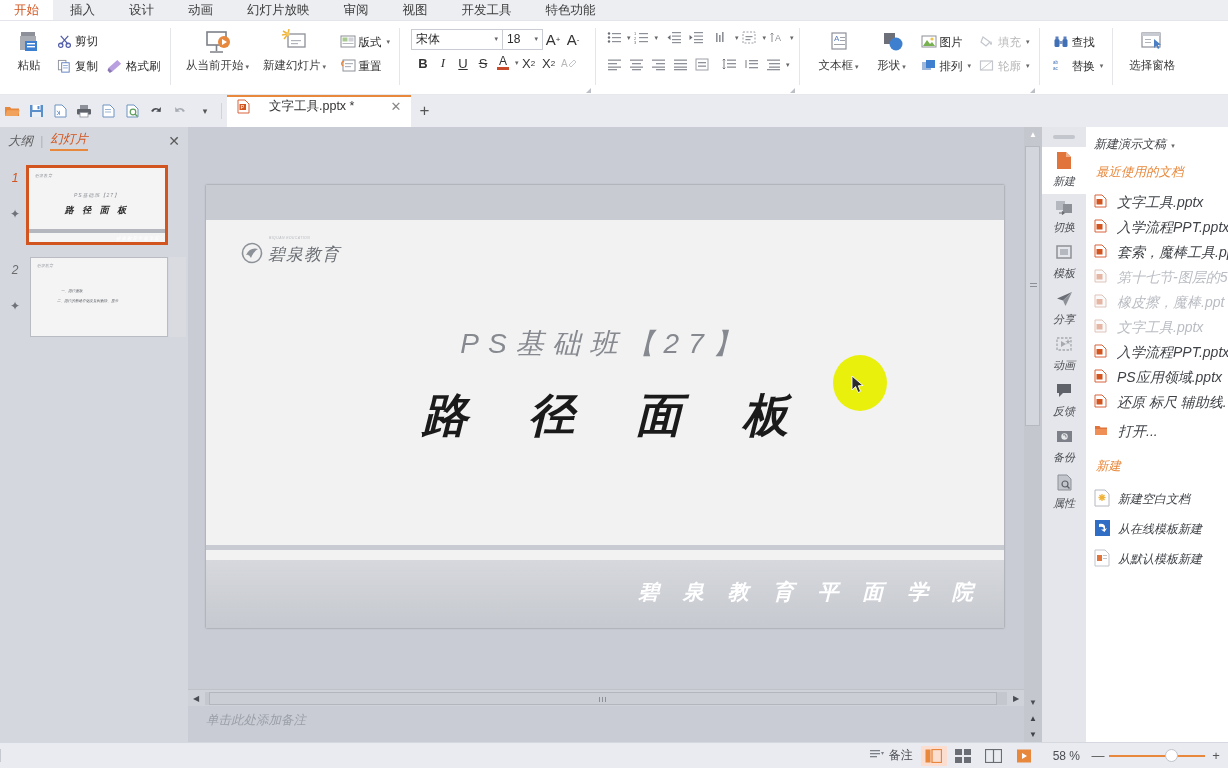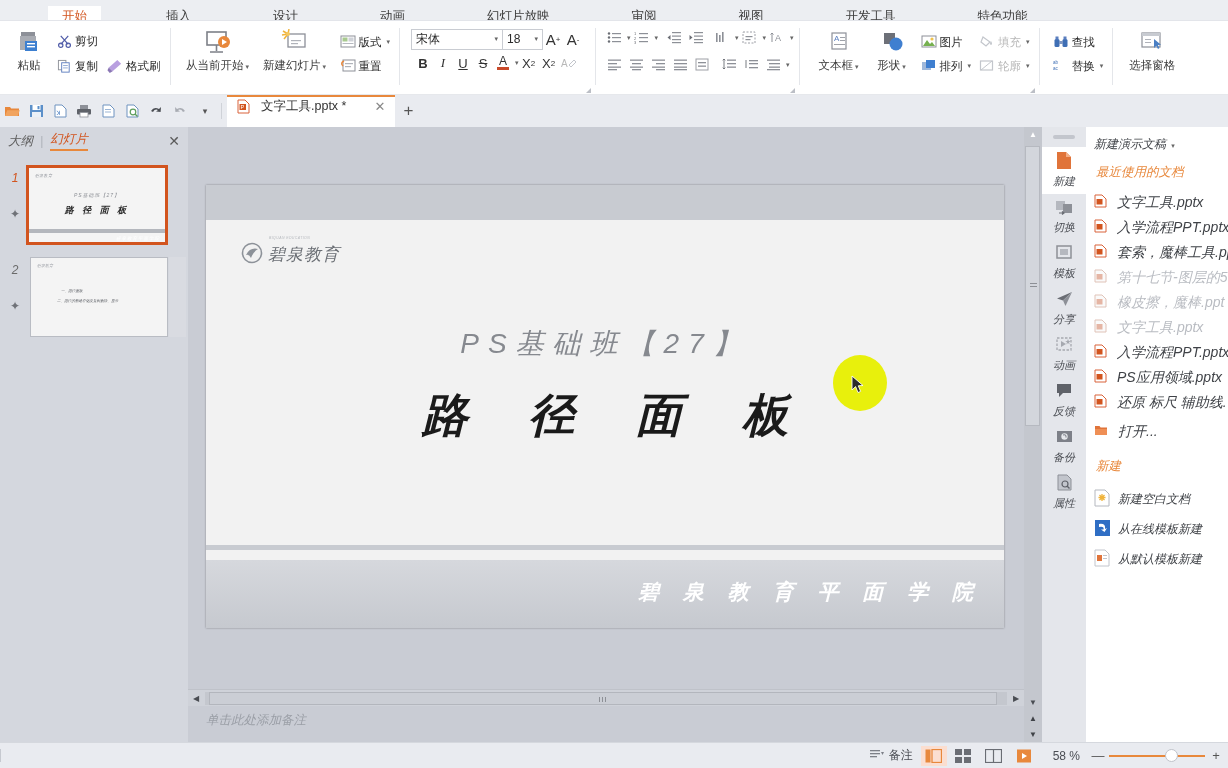--- a/index.html
+++ b/index.html
@@ -8,21 +8,21 @@
     font-family:"Liberation Sans","DejaVu Sans",sans-serif;
     font-size:12px; color:#2a2a2a;
     background:#d6d9e0; overflow:hidden;
     -webkit-font-smoothing:antialiased;
   }
   .app { width:1228px; height:768px; position:relative; display:flex; flex-direction:column; }
 
   
   .tabbar { height:21px; background:#eceef2; display:flex; align-items:flex-end; position:relative; }
   .tabbar:after{content:"";position:absolute;left:0;right:0;bottom:0;height:1px;background:#e3e5ea;}
-  .rtab { padding:0 17px; height:15px; line-height:20px; font-size:12.5px; color:#3c3c3c; cursor:default; white-space:nowrap;margin-left:48px;}
+  .rtab { padding:0 17px; height:21px; line-height:20px; font-size:12.5px; color:#3c3c3c; cursor:default; white-space:nowrap;}
   .rtab.first { background:#fff; color:#d2541e; padding:0 14px; }
 
   
   .ribbon { height:74px; background:#fff; display:flex; align-items:stretch; position:relative; overflow:hidden;}
   .ribbon:after{content:"";position:absolute;left:0;right:0;bottom:0;height:1px;background:#e6e8ec;}
   .grp { display:flex; align-items:flex-start; padding:3px 5px 0 5px; position:relative; }
   .grp + .grp:before{content:"";position:absolute;left:0;top:7px;bottom:10px;width:1px;background:#e4e6ea;}
   .big { display:flex; flex-direction:column; align-items:center; justify-content:flex-start;
          width:48px; padding-top:4px; cursor:default;}
   .big .gi { height:28px; display:flex; align-items:center; }
@@ -52,21 +52,21 @@
   .diagbtn{position:absolute;right:4px;bottom:2px;width:8px;height:8px;}
   .diagbtn:after{content:"";position:absolute;right:0;bottom:0;border-left:5px solid transparent;border-bottom:5px solid #bcbfc6;}
 
   
   .pcell{width:22px;height:22px;display:flex;align-items:center;justify-content:center;}
 
   
   .qbar { height:32px; background:#e9ebf0; display:flex; align-items:center; position:relative;}
   .qicon { width:22px;height:26px;display:flex;align-items:center;justify-content:center; margin:0 1px;}
   .qsep { width:1px; height:16px; background:#cfd2d8; margin:0 5px;}
-  .doctab { height:32px; display:flex; align-items:center; gap:10px; padding:0 10px 12px 9px; background:#fff;
+  .doctab { height:32px; display:flex; align-items:center; gap:18px; padding:0 10px 12px 9px; background:#fff;
             border-top:2px solid #e8883c; font-size:12.5px; color:#333;}
   .doctab .x{ color:#888; font-size:13px; margin-left:18px;}
   .plus { width:26px;height:32px;display:flex;align-items:center;justify-content:center;font-size:17px;color:#555;}
 
   
   .main { flex:1; display:flex; position:relative; background:#c9ccd4;font-style:italic;}
 
   
   .leftpane { width:188px; background:#d4d7de; display:flex; flex-direction:column; position:relative;}
   .lp-head { height:28px; display:flex; align-items:center; padding:0 8px; font-size:12.5px; position:relative;}

